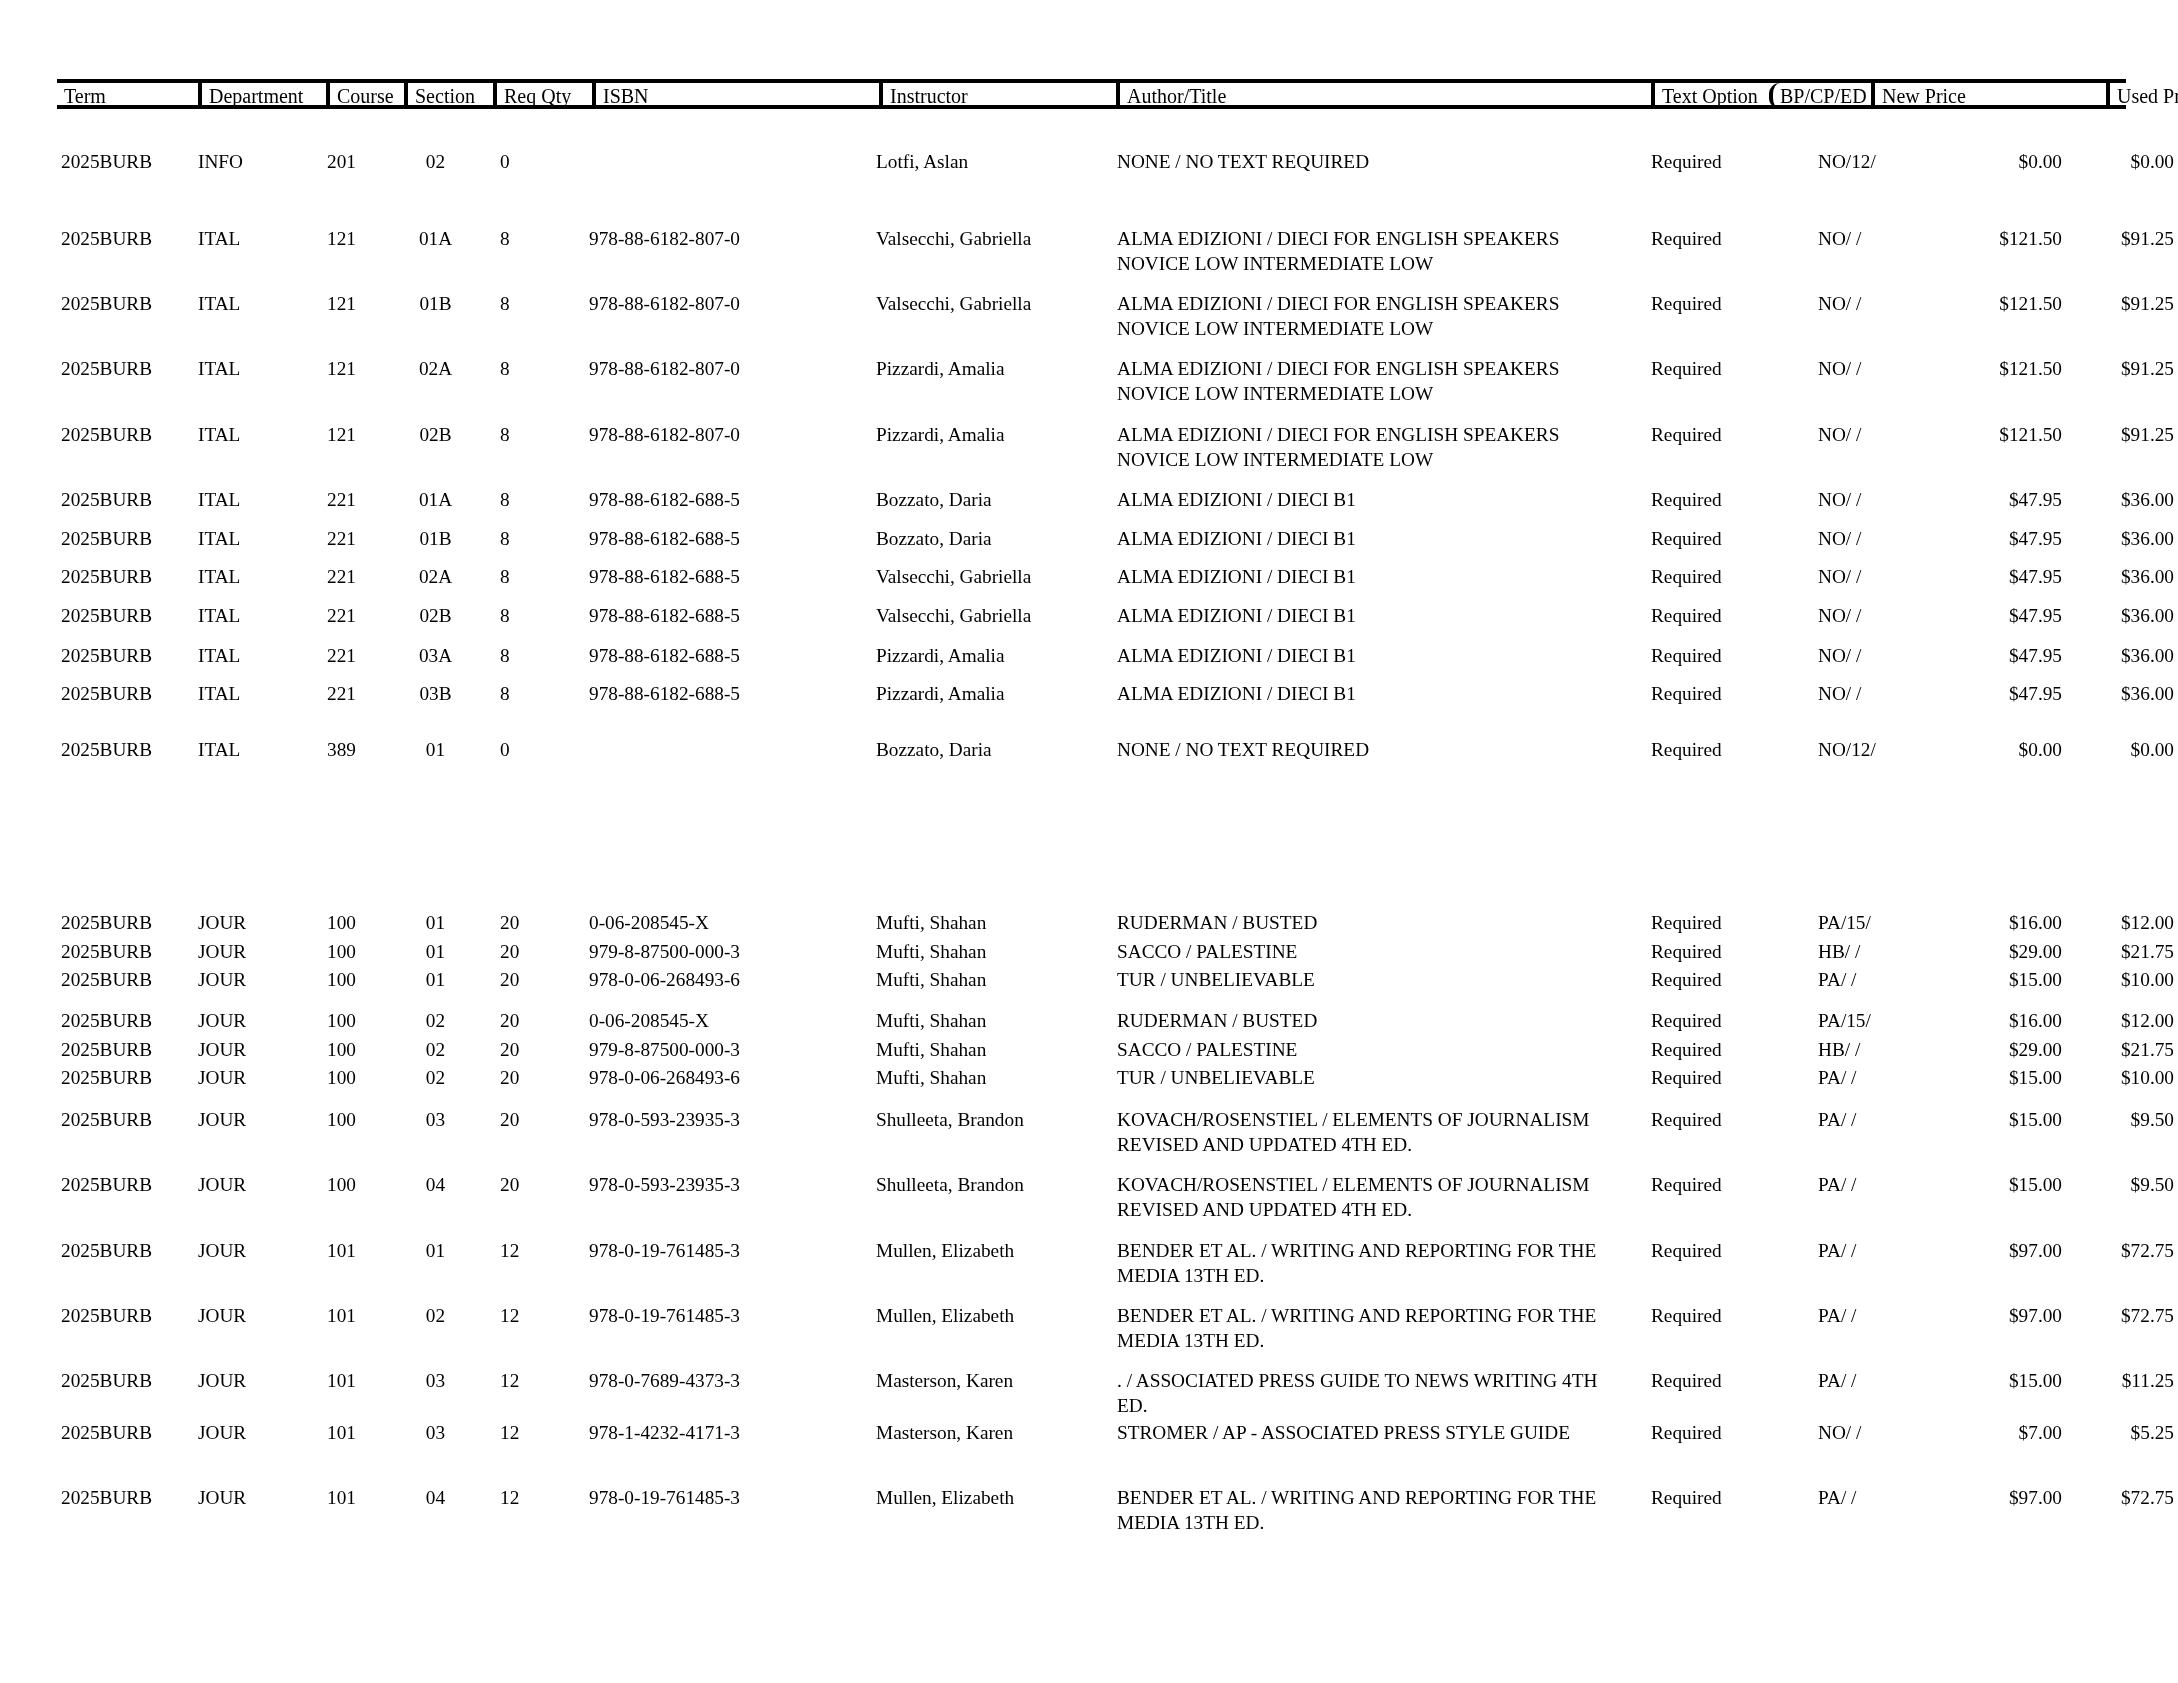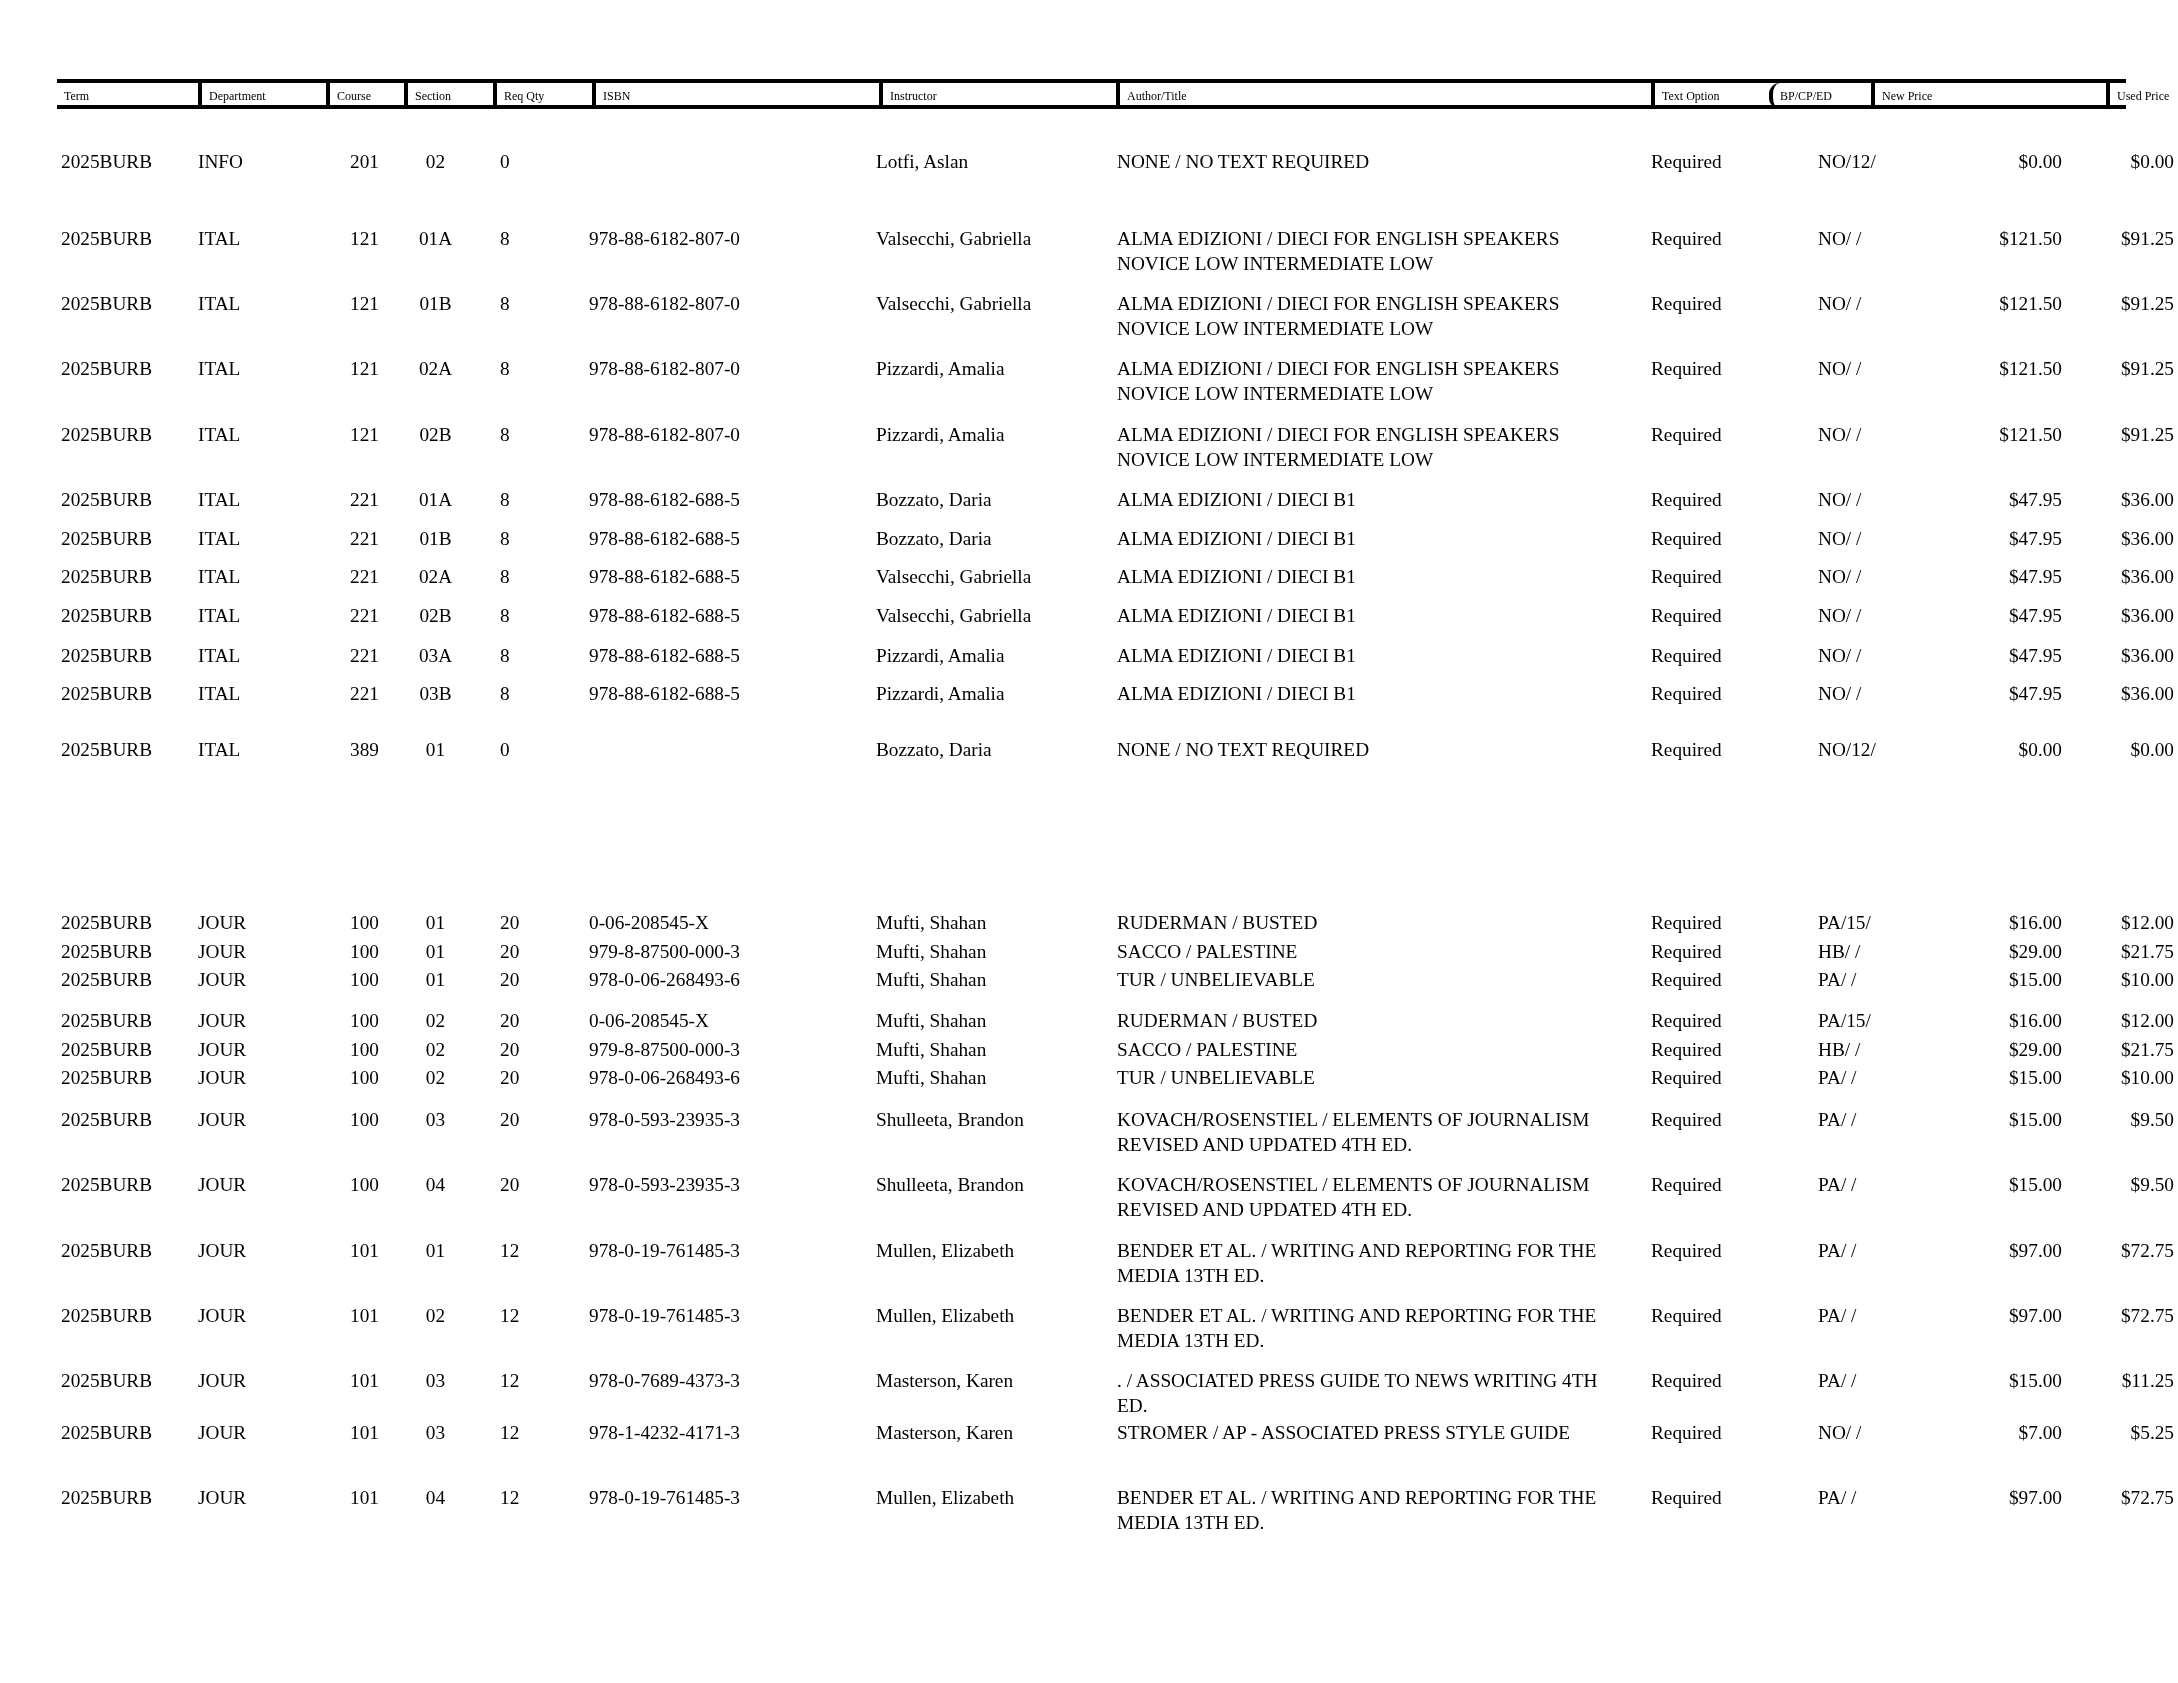--- a/index.html
+++ b/index.html
@@ -54,21 +54,21 @@
     border-top: 4px solid #000;
     border-bottom: 4px solid #000;
     box-sizing: border-box;
   }
   .hcell {
     position: absolute;
     top: 0;
     height: 26px;
     display: flex;
     align-items: center;
-    font-size: 12px;
+    font-size: 20px;
     line-height: 1;
     box-sizing: border-box;
     white-space: nowrap;
   }
   .hcell.sep {
     border-left: 4px solid #000;
     padding-left: 7px;
   }
   .hcell.nosep {
     padding-left: 7px;
@@ -93,21 +93,21 @@
   }
   .cell {
     position: absolute;
     top: 0;
     white-space: pre-wrap;
     font-size: 19.3px;
     line-height: 25px;
   }
   .c-term      { left: 61px;   width: 139px; }
   .c-dept      { left: 198px;  width: 99px; }
-  .c-course    { left: 320px;  width: 59px;  text-align: right; font-family: Liberation Serif, serif; }
+  .c-course    { left: 327px;  width: 59px;  text-align: left; font-family: Liberation Serif, serif; }
   .c-section   { left: 401px;  width: 69px;  text-align: center; }
   .c-qty       { left: 500px;  width: 50px;  text-align: left; }
   .c-isbn      { left: 589px;  width: 248px; }
   .c-instr     { left: 876px;  width: 238px; }
   .c-title     { left: 1117px; width: 515px; }
   .c-opt       { left: 1651px; width: 139px; }
   .c-bpcped    { left: 1818px; width: 129px; }
   .c-new       { left: 1931px; width: 131px; text-align: right; }
   .c-used      { left: 2065px; width: 109px; text-align: right; }
 </style>

